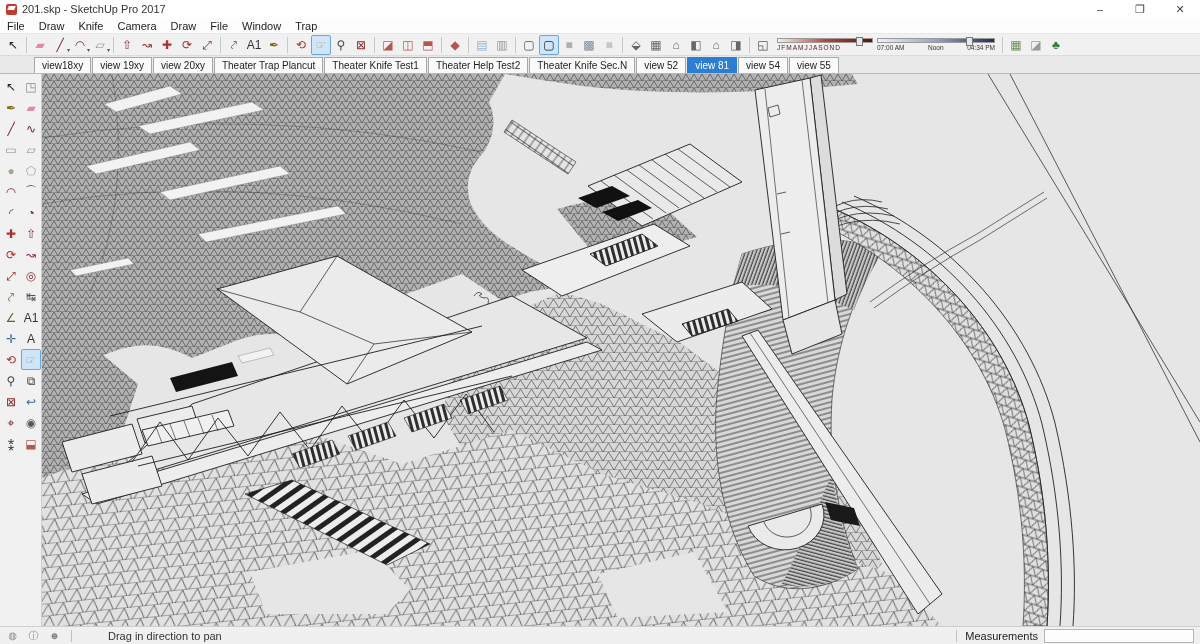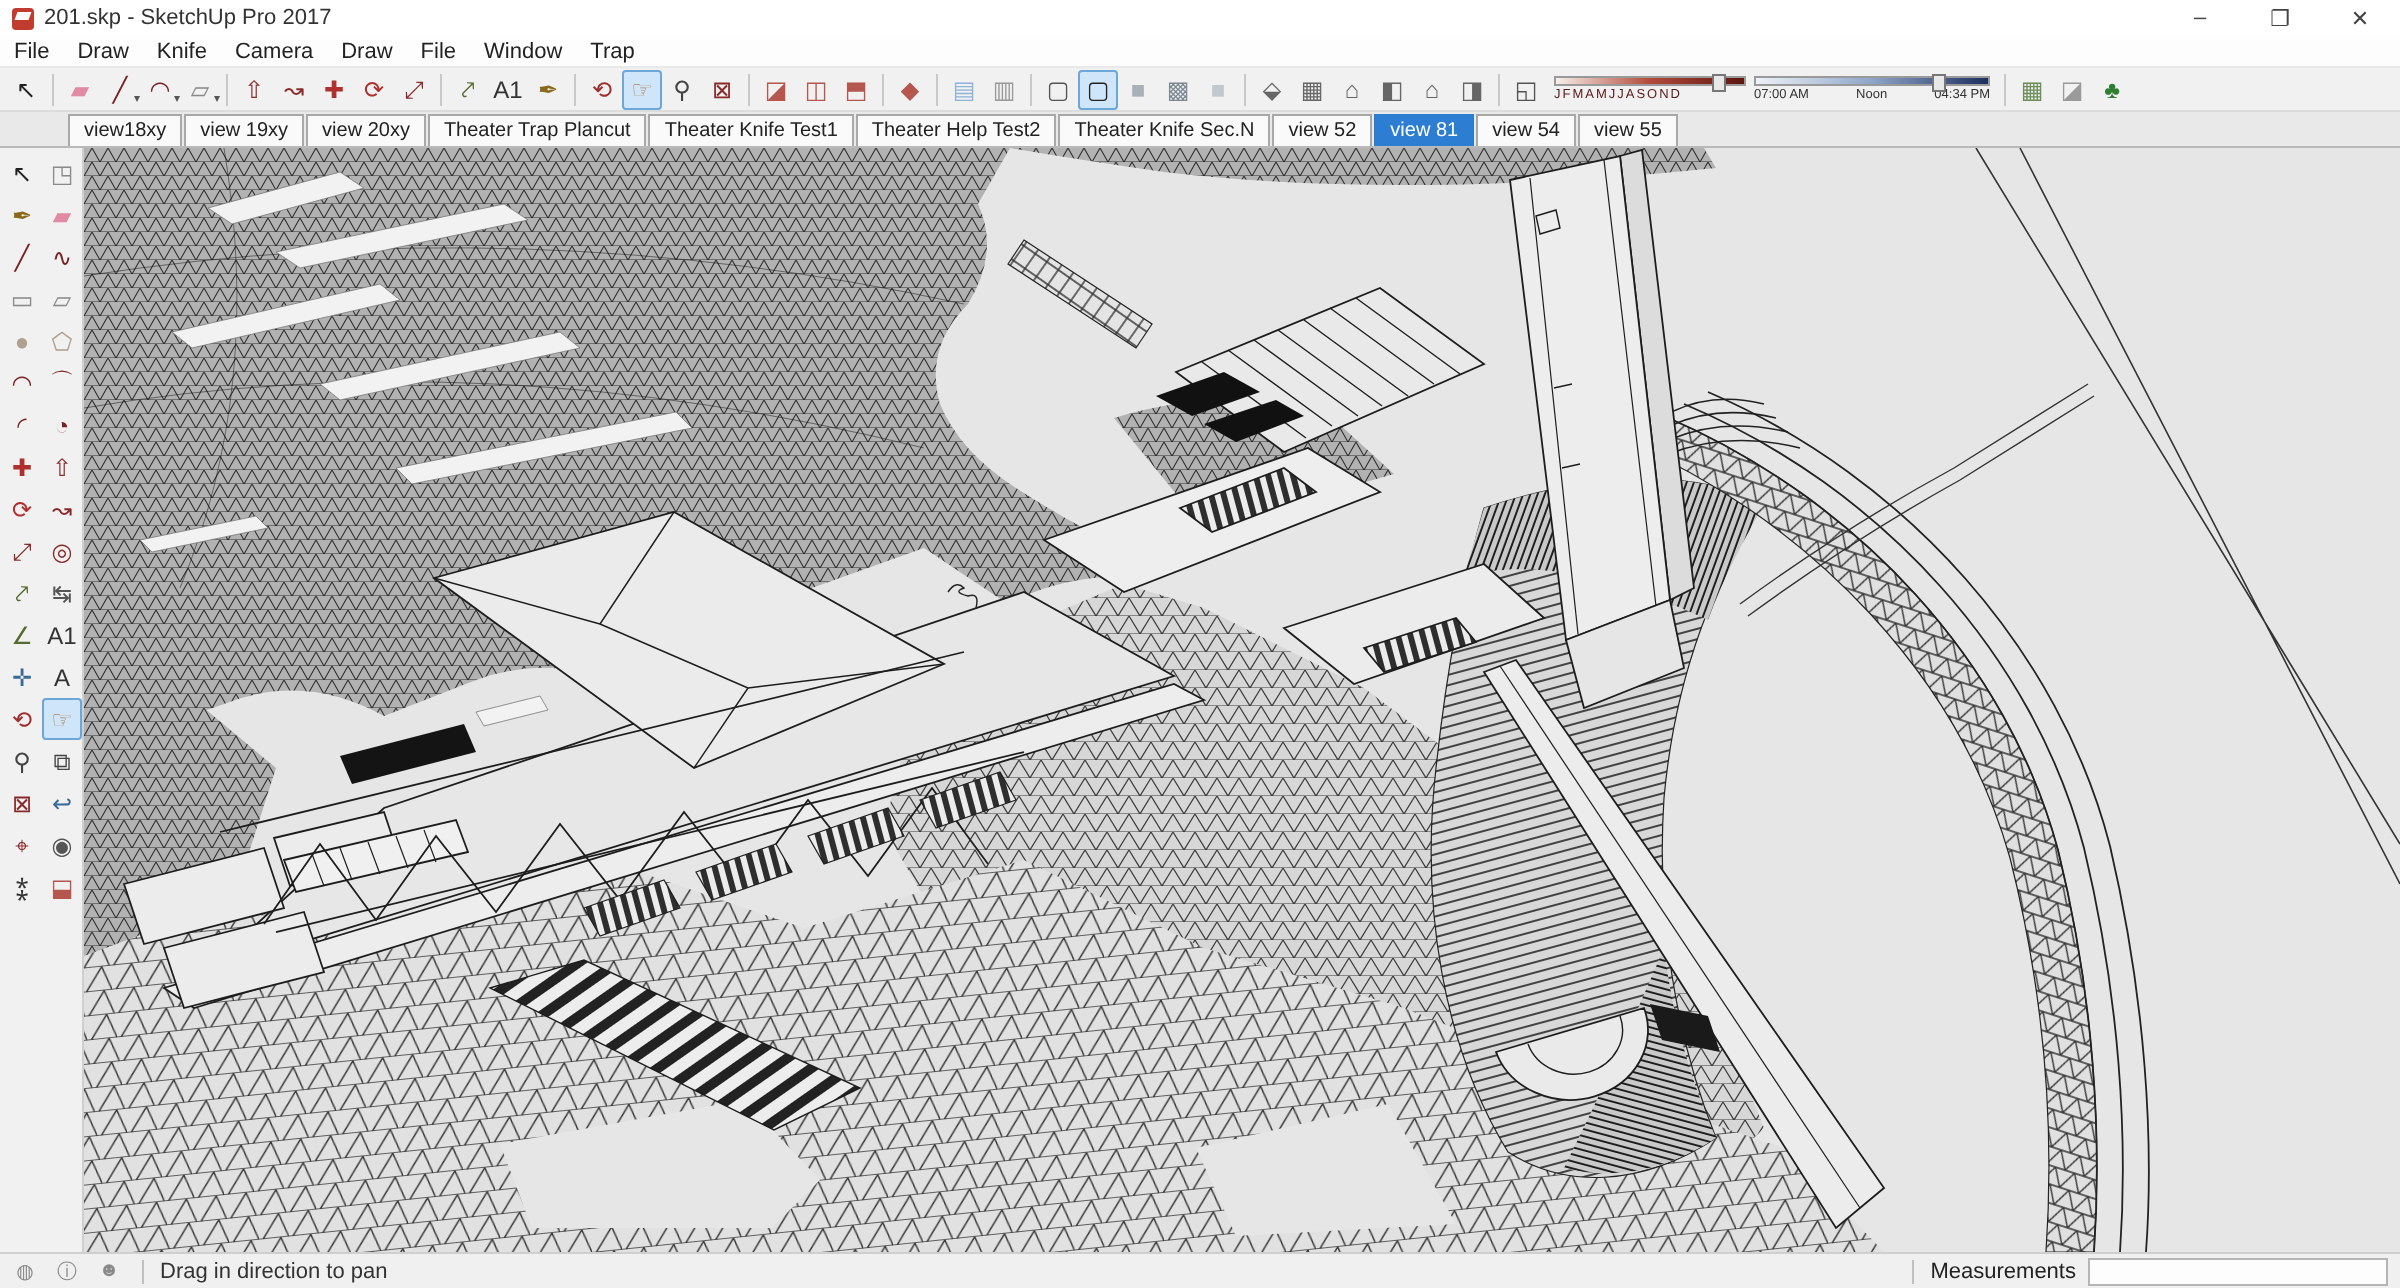--- a/index.html
+++ b/index.html
@@ -73,21 +73,21 @@
   .viewport svg { display:block; width:100%; height:100%; }
 
   
   .statusbar { height:18px; background:#f0f0f0; border-top:1px solid #cfcfcf;
     display:flex; align-items:center; font-size:11px; color:#333;
     flex:0 0 auto; padding:0 6px; }
   .sb-icon { width:13px; height:13px; border-radius:50%; color:#8a8a8a;
     font-size:10px; display:flex; align-items:center; justify-content:center;
     margin-right:8px; }
   .sb-divider { width:1px; height:12px; background:#c0c0c0; margin:0 8px 0 2px; }
-  .sb-hint { flex:1; }
+  .sb-hint { flex:1;margin-left:28px; }
   .measure-label { margin-right:6px; color:#222; }
   .measure-input { width:150px; height:14px; border:1px solid #b5b5b5;
     background:#fdfdfd; font-size:10px; padding:0 3px;
     font-family:"Liberation Sans",sans-serif; }
 </style>
 </head>
 <body>
 
 <div class="window">
 

